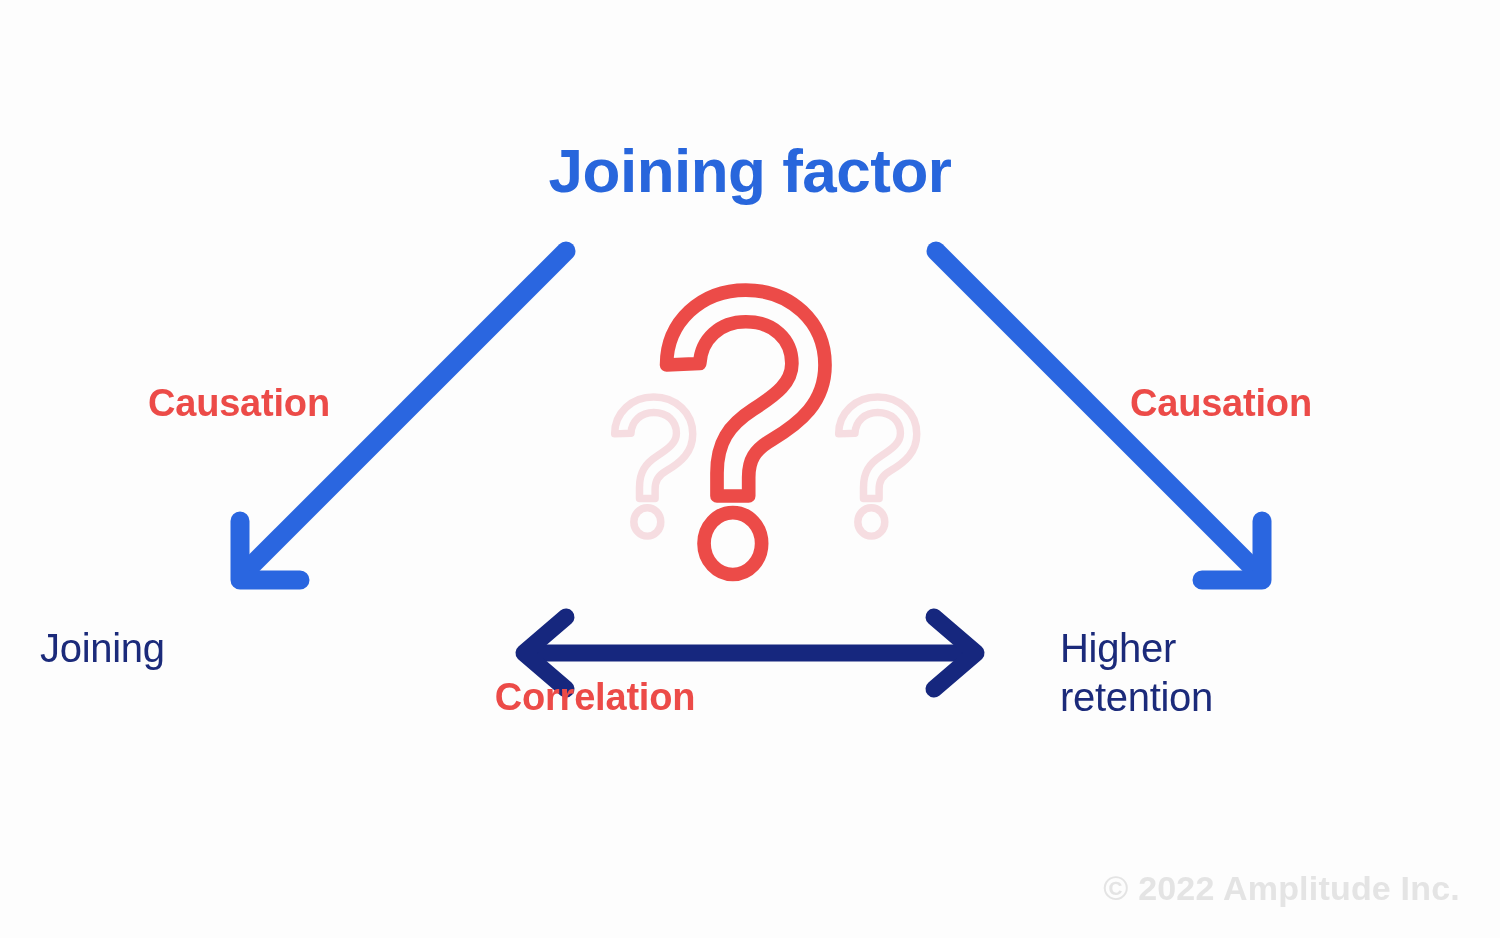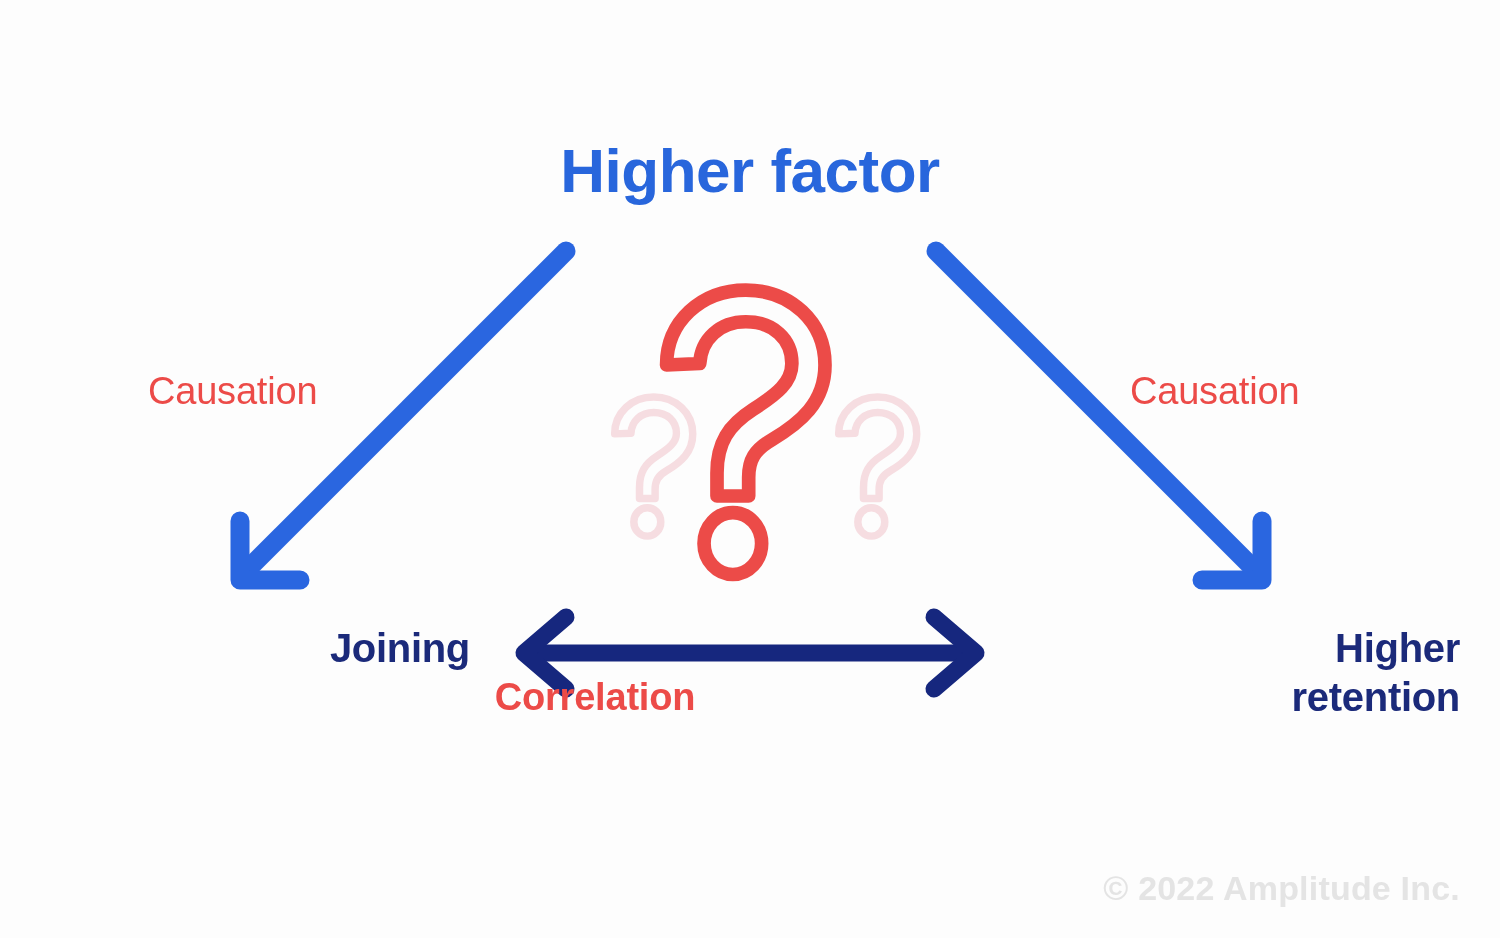--- a/index.html
+++ b/index.html
@@ -29,24 +29,25 @@
     font-weight: 700;
     letter-spacing: -0.5px;
     color: #2866DC;
     line-height: 1.05;
   }
 
   
   .causation-label {
     position: absolute;
     font-size: 38px;
-    font-weight: 400;
+    font-weight: 700;
     color: #EC4B48;
     white-space: nowrap;
     letter-spacing: -0.2px;
+    margin-top: 12px;
   }
   #causation-left  { left: 148px; top: 370px; }
   #causation-right { left: 1130px; top: 370px; }
 
   
   #correlation-label {
     position: absolute;
     left: 0;
     top: 676px;
     width: 1190px;
@@ -54,24 +55,24 @@
     font-size: 38px;
     font-weight: 700;
     color: #EC4B48;
     letter-spacing: -0.2px;
   }
 
   
   .node-label {
     position: absolute;
     font-size: 40px;
-    font-weight: 700;
+    font-weight: 400;
     color: #1B2A7A;
     line-height: 1.22;
-    text-align: right;
+    text-align: left;
     letter-spacing: -0.3px;
   }
   #node-left  { left: 40px;  top: 624px; width: 430px; }
   #node-right { left: 1060px; top: 624px; width: 400px; }
 
   
   #watermark {
     position: absolute;
     right: 40px;
     bottom: 30px;
@@ -158,21 +159,21 @@
     </g>
 
     <g>
       <line x1="528" y1="653" x2="972" y2="653" stroke="#16277E" stroke-width="17" stroke-linecap="round"></line>
       <polyline points="566,617 524,653 566,689" fill="none" stroke="#16277E" stroke-width="17" stroke-linecap="round" stroke-linejoin="round"></polyline>
       <polyline points="934,617 976,653 934,689" fill="none" stroke="#16277E" stroke-width="17" stroke-linecap="round" stroke-linejoin="round"></polyline>
     </g>
 
   </svg>
 
-  <div id="title">Higher factor</div>
+  <div id="title">Joining factor</div>
 
   <div class="causation-label" id="causation-left">Causation</div>
 
   <div class="causation-label" id="causation-right">Causation</div>
 
   <div id="correlation-label">Correlation</div>
 
   <div class="node-label" id="node-left">
     <div>Joining</div>
   </div>

